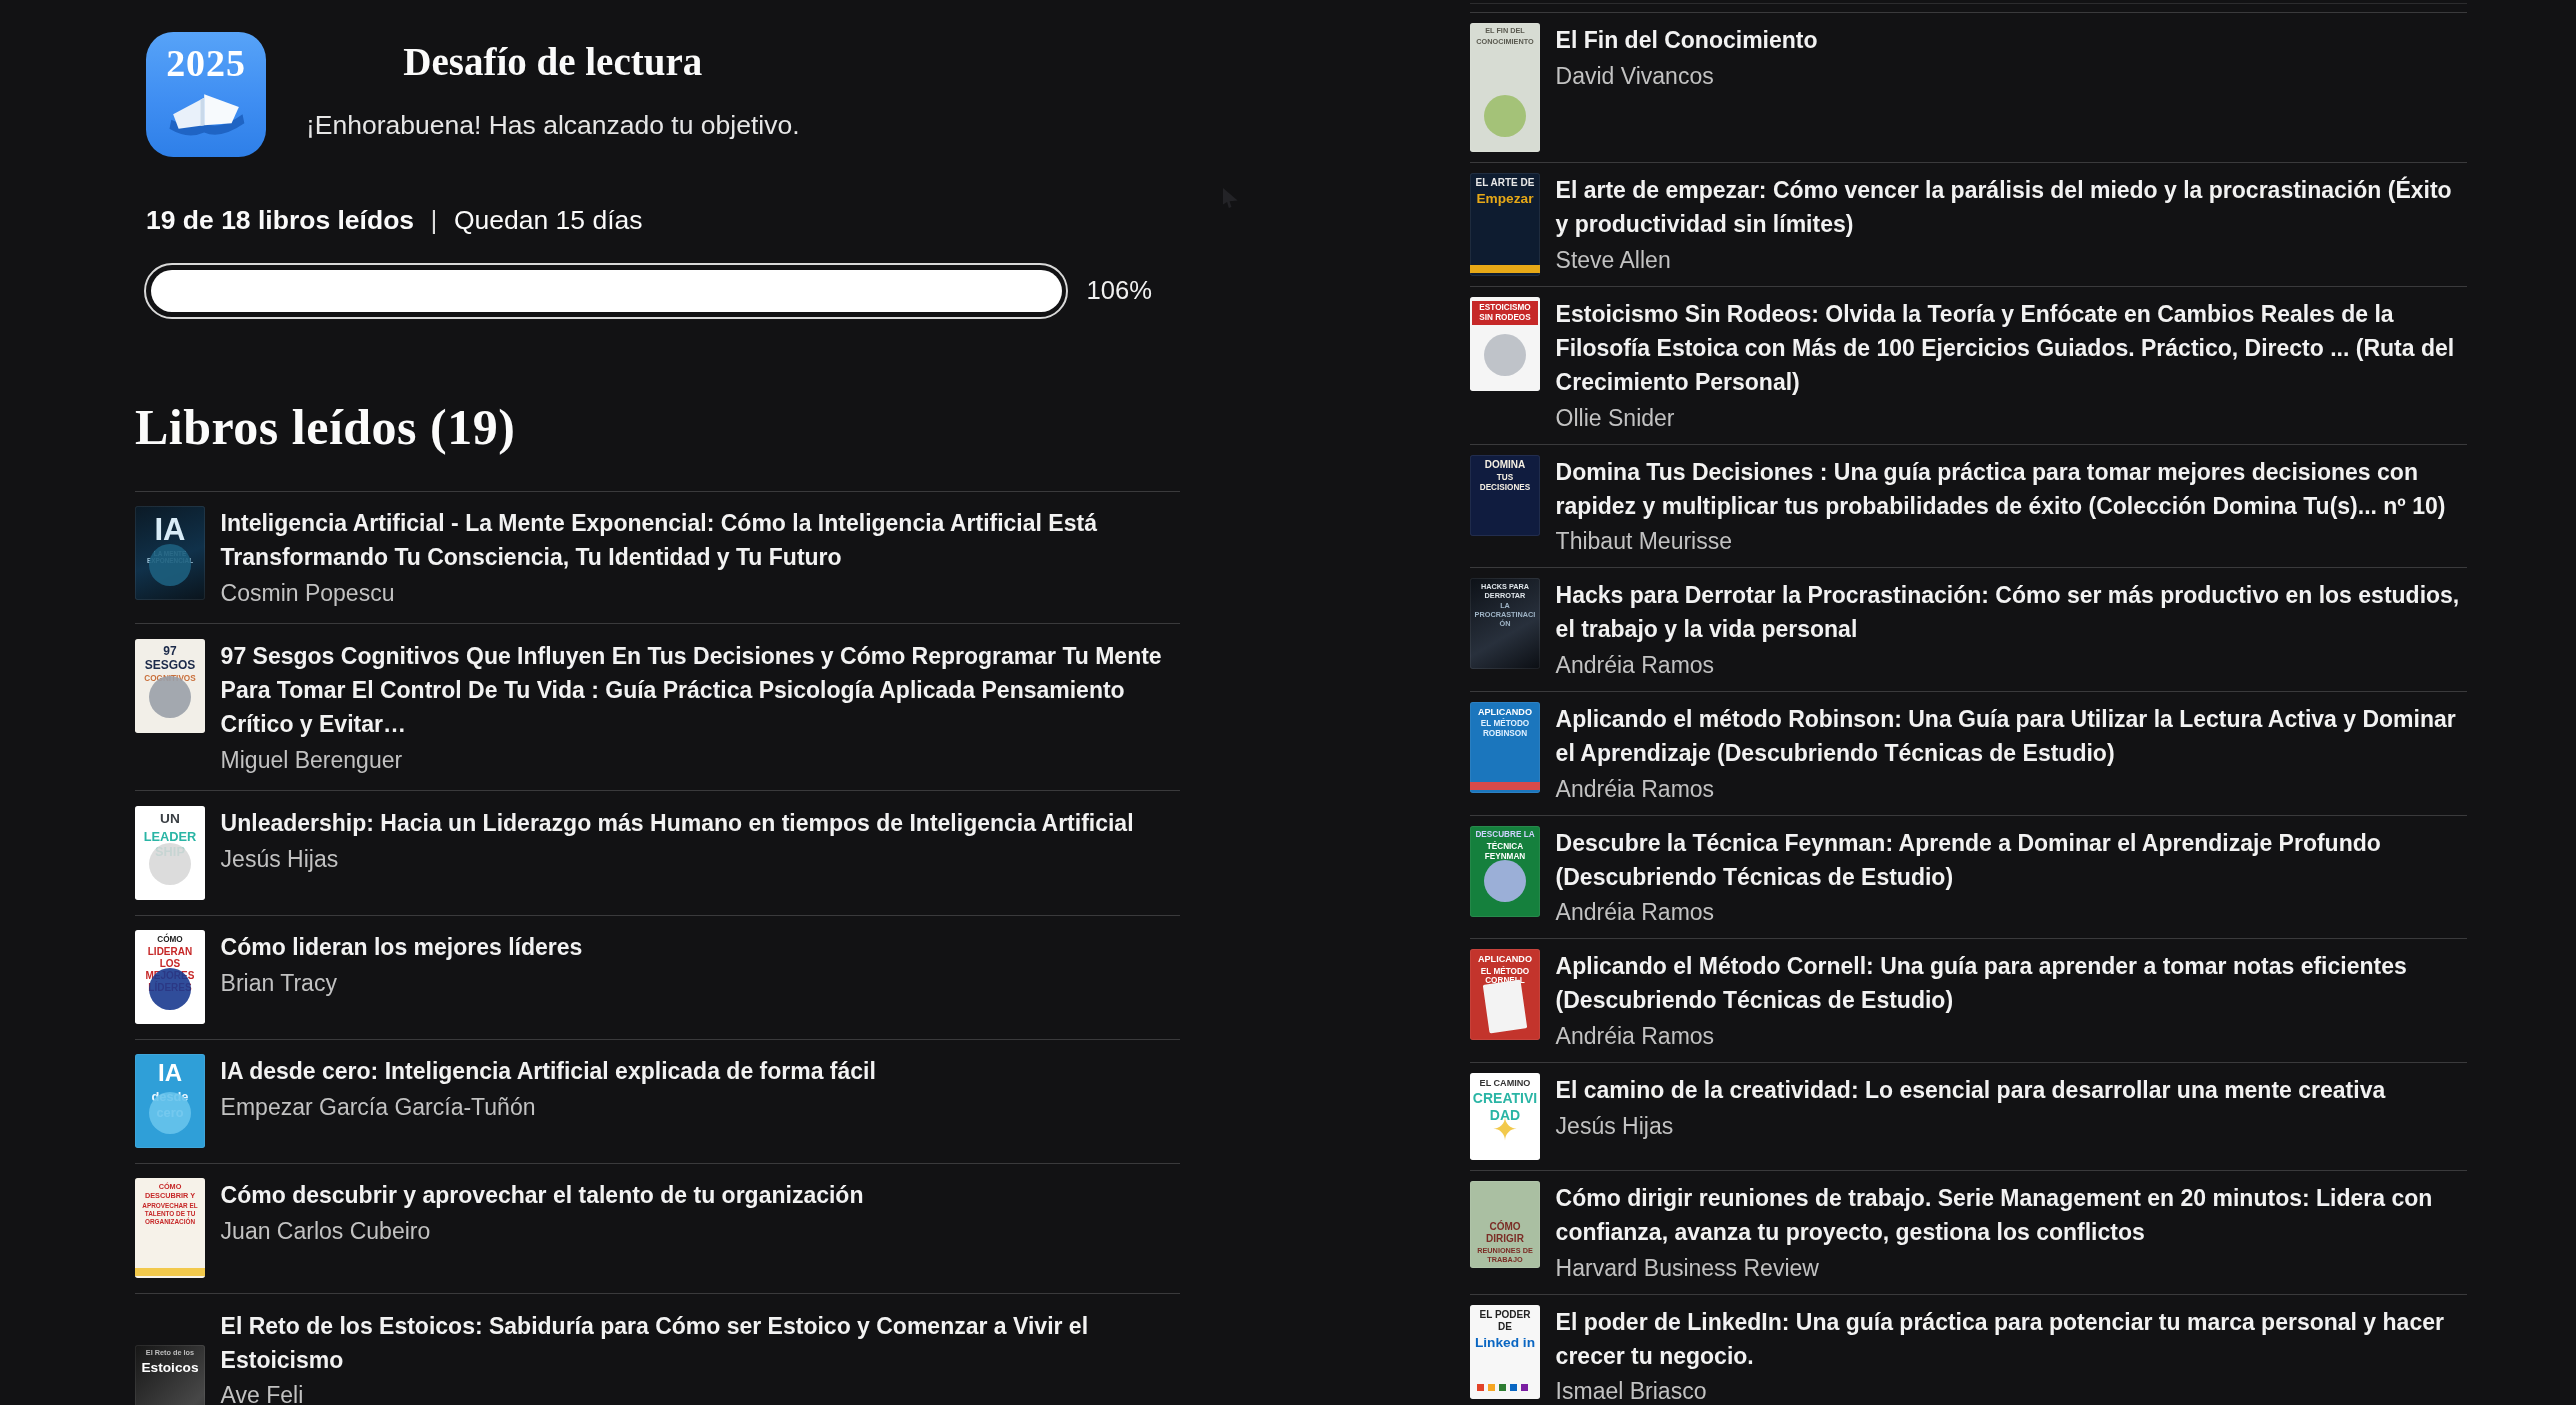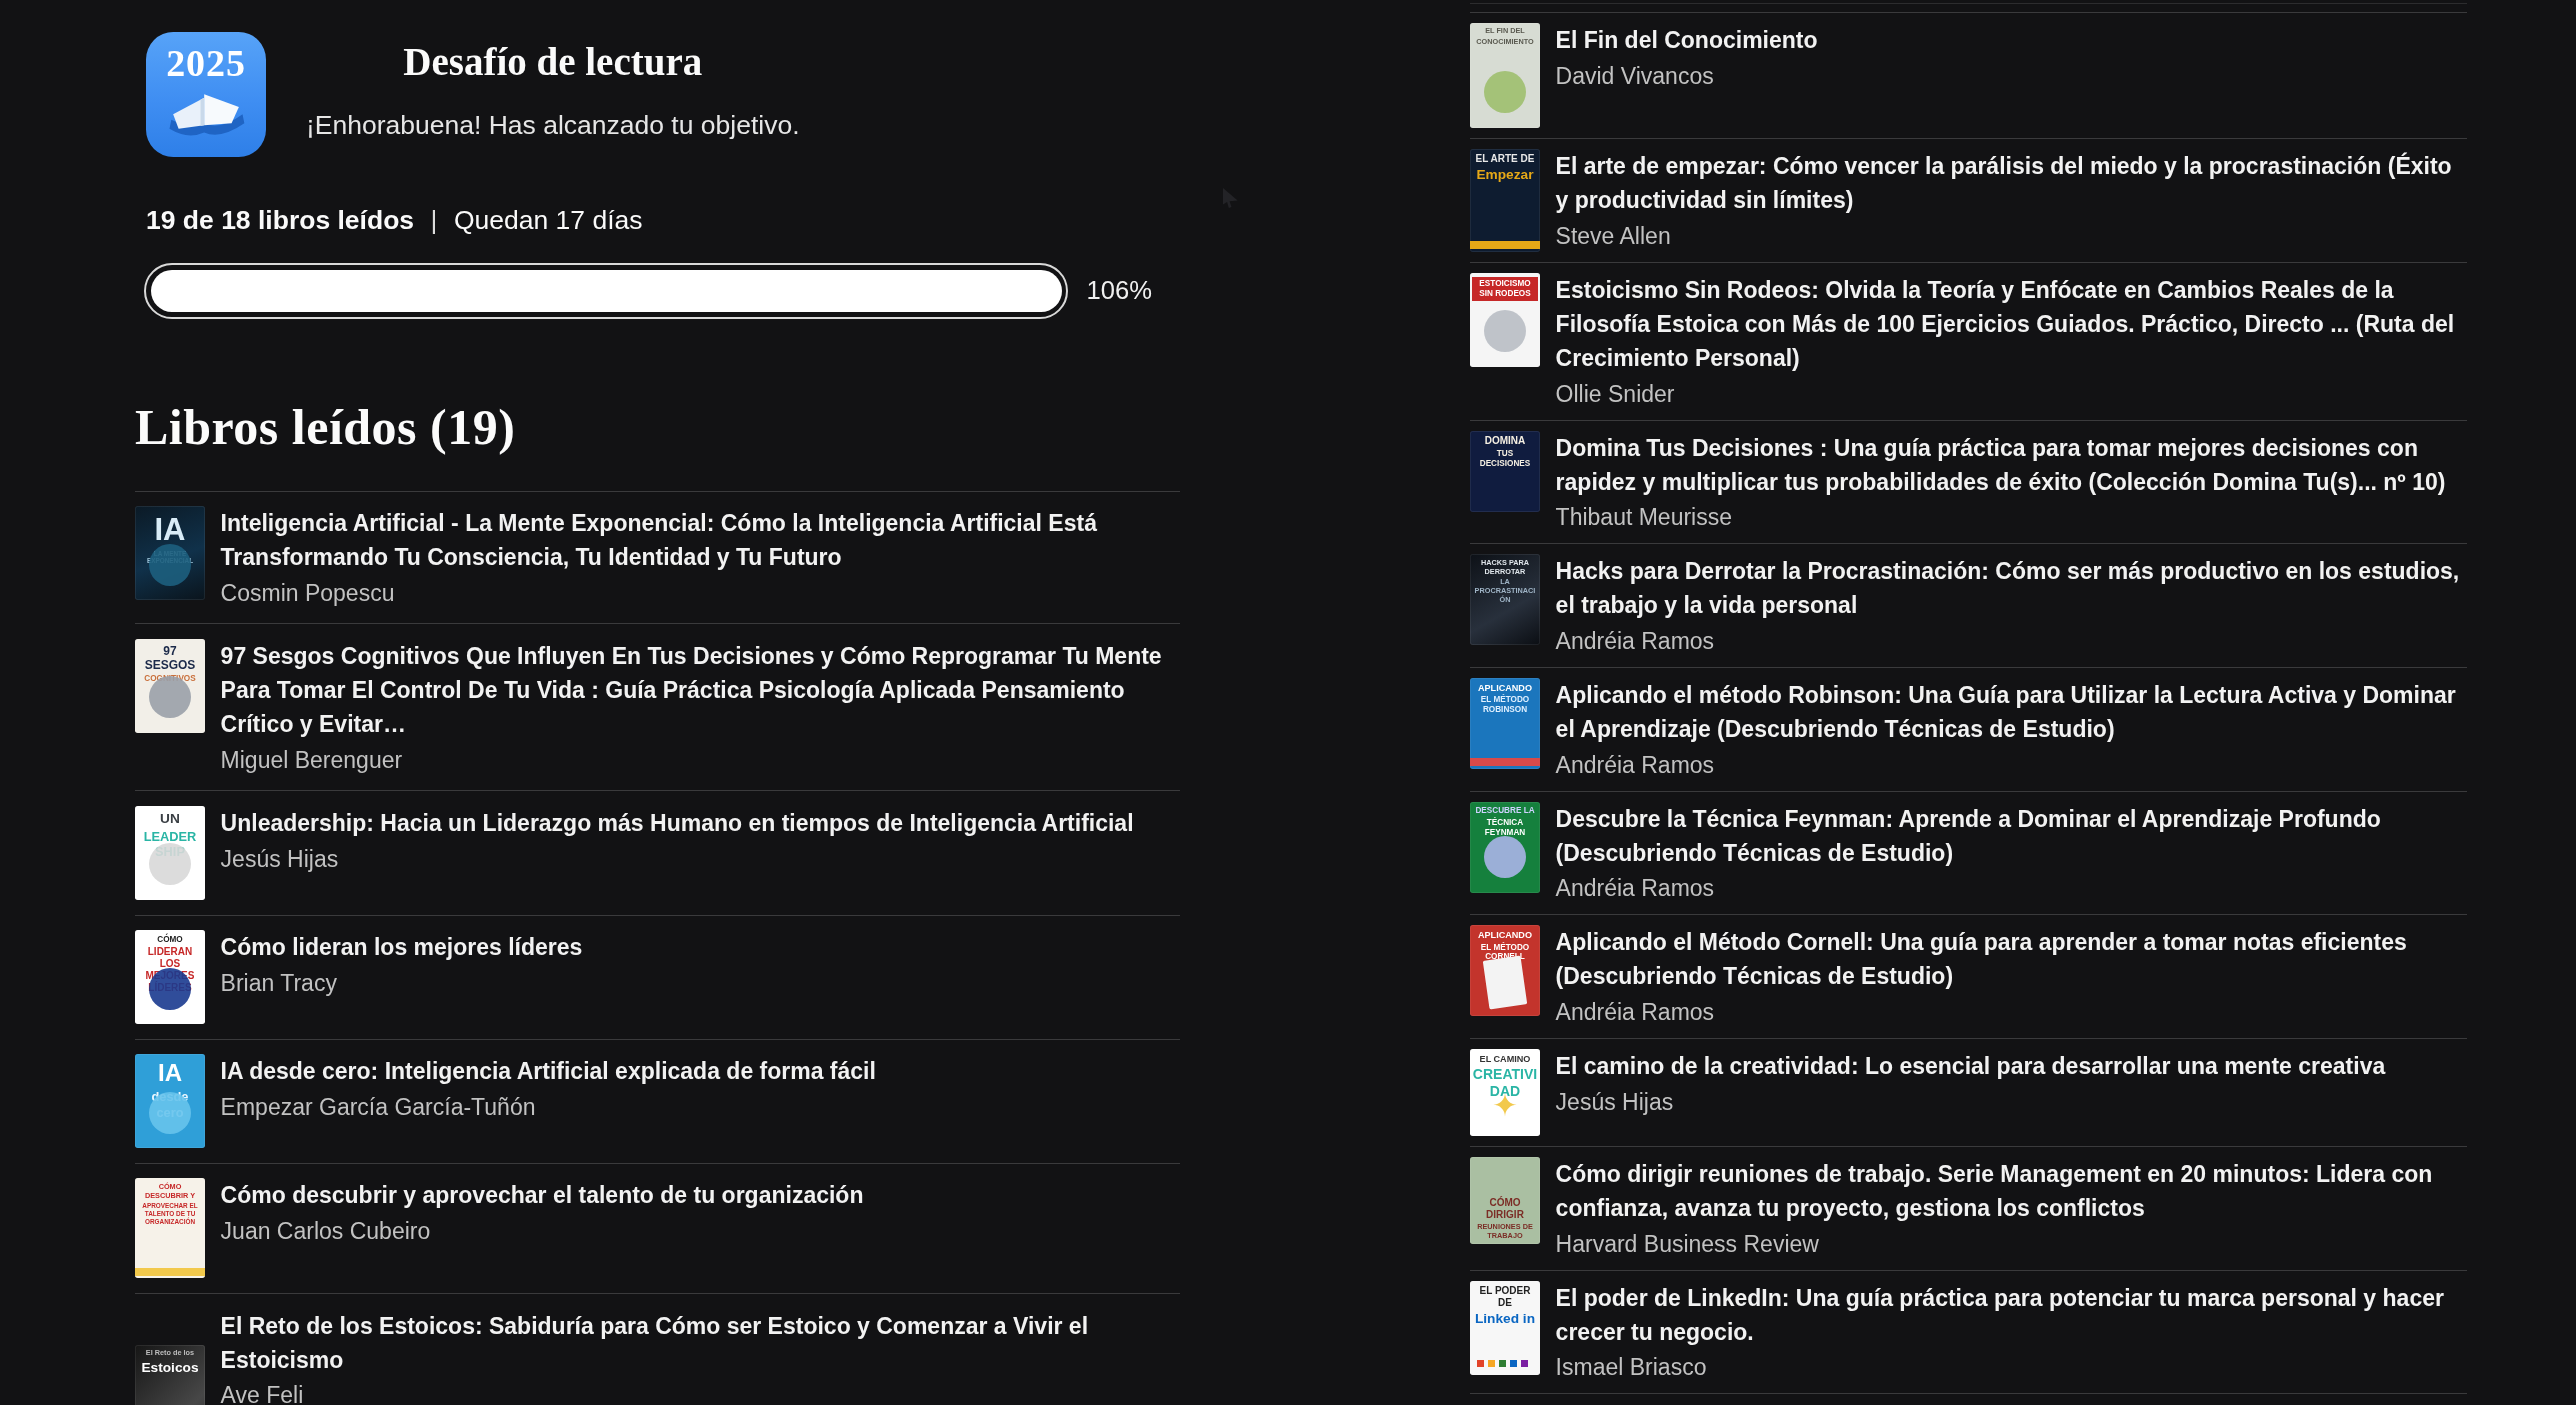--- a/index.html
+++ b/index.html
@@ -87,21 +87,21 @@
       </div>
       <div class="header-text">
         <h1>Desafío de lectura</h1>
         <p>¡Enhorabuena! Has alcanzado tu objetivo.</p>
       </div>
     </div>
 
     <div class="stats">
       <span class="stats-bold">19 de 18 libros leídos</span>
       <span class="stats-sep">|</span>
-      <span class="stats-days">Quedan 17 días</span>
+      <span class="stats-days">Quedan 15 días</span>
     </div>
 
     <div class="progress-row">
       <div class="progress-outer">
         <div class="progress-fill"></div>
       </div>
       <span class="progress-pct">106%</span>
     </div>
 
     <h2 class="section-heading">Libros leídos (19)</h2>
@@ -186,21 +186,21 @@
           </div>
         </div>
       </div>
   </div>
 
   <div class="col-right">
     <div class="top-sliver"></div>
     <div class="book-list list-right">
 
     <div class="book-row">
-          <div class="cover" style="background: rgb(215, 220, 211); height: 105px;">
+          <div class="cover" style="background: rgb(215, 220, 211); height: 129px;">
             <span class="cl1" style="color: rgb(90, 90, 80); font-size: 7.3px;">EL FIN DEL</span>
             <span class="cl2" style="color: rgb(90, 90, 80); font-size: 7.3px;">CONOCIMIENTO</span>
             <div class="deco deco-circle" style="--acc: #9ebf6e;"></div>
           </div>
           <div class="meta">
             <div class="b-title">El Fin del Conocimiento</div>
             <div class="b-author">David Vivancos</div>
           </div>
         </div>
         <div class="book-row">

